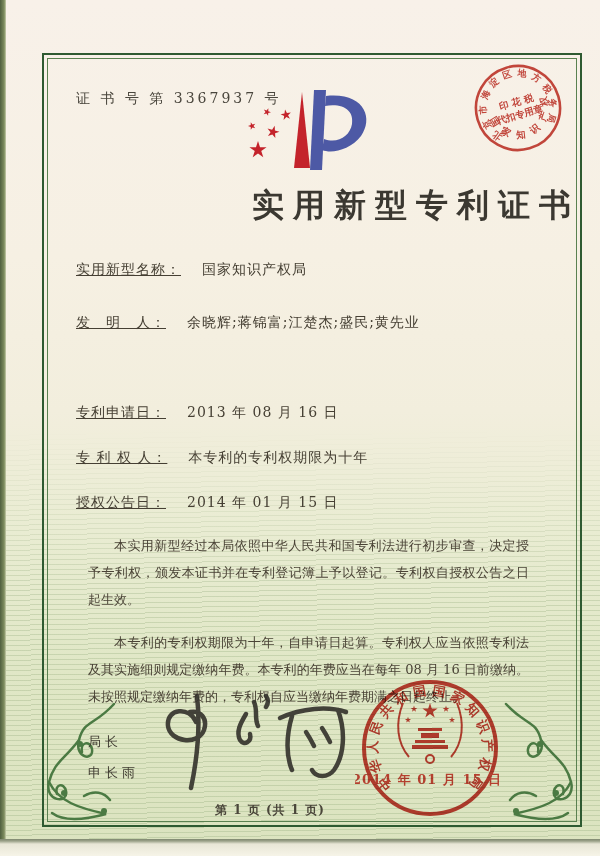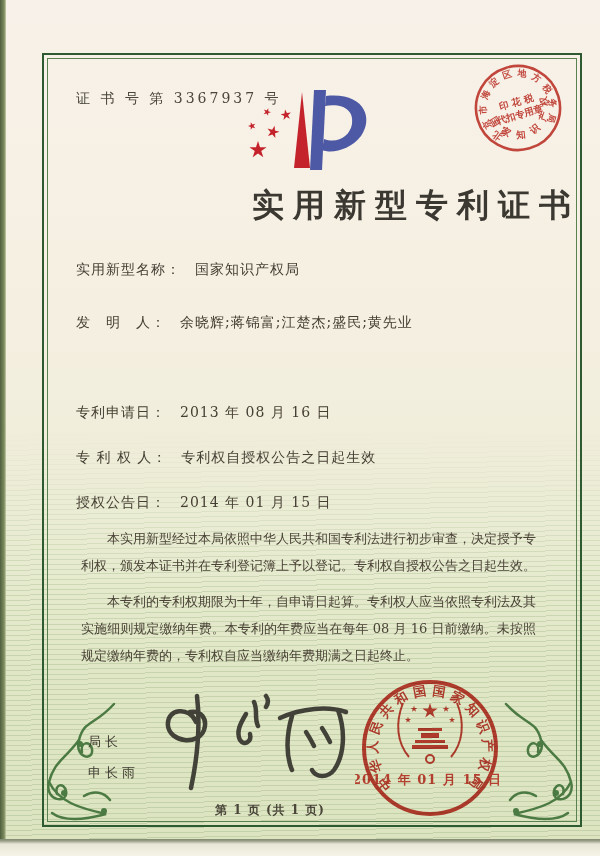--- a/index.html
+++ b/index.html
@@ -22,24 +22,24 @@
   .frame-outer{position:absolute;left:42px;top:53px;width:536px;height:770px;
     border:2px solid #2e5a31;z-index:2;}
   .frame-inner{position:absolute;left:3px;top:3px;right:3px;bottom:3px;border:1px solid #5a8150;}
   .ornament{position:absolute;z-index:3;}
   
   .cert-no{position:absolute;left:76px;top:90px;font-size:14px;letter-spacing:3px;color:#4a463d;z-index:4;}
   .logo{position:absolute;left:240px;top:84px;z-index:4;}
   .title{position:absolute;left:42px;top:184px;width:538px;text-align:right;
     font-size:32px;font-weight:600;letter-spacing:9px;color:#3b3831;z-index:4;}
   .field{position:absolute;left:76px;font-size:14px;color:#453f33;letter-spacing:1px;z-index:4;white-space:nowrap;}
-  .field .flabel{margin-right:14px;}
+  .field .flabel{margin-right:21px;text-decoration:underline;}
   .body-text{position:absolute;left:72px;top:516px;width:473px;z-index:4;
     font-size:13px;line-height:27px;color:#4a4336;text-align:justify;}
-  .body-text p{margin:9px;text-indent:2em;}
+  .body-text p{margin:16px;text-indent:2em;}
   .sig-label{position:absolute;left:88px;font-size:13px;letter-spacing:4px;color:#3f3b31;z-index:4;}
   .signature{position:absolute;left:150px;top:688px;z-index:5;}
   .footer{position:absolute;left:42px;top:802px;width:456px;text-align:center;
     font-size:12px;color:#4a463a;letter-spacing:1px;z-index:4;font-weight:bold;}
   
   .stamp-top{position:absolute;left:462px;top:52px;z-index:6;transform:rotate(-16deg);
     mix-blend-mode:multiply;opacity:.92;}
   .stamp-bottom{position:absolute;left:355px;top:673px;z-index:6;mix-blend-mode:multiply;opacity:.95;}
   svg text{font-family:"DejaVu Serif","Liberation Serif",serif;}
 </style>
@@ -119,21 +119,21 @@
   <div class="field" style="top:261px">
     <span class="flabel">实用新型名称：</span><span class="fvalue">国家知识产权局</span>
   </div>
   <div class="field" style="top:314px">
     <span class="flabel">发　明　人：</span><span class="fvalue">余晓辉;蒋锦富;江楚杰;盛民;黄先业</span>
   </div>
   <div class="field" style="top:404px">
     <span class="flabel">专利申请日：</span><span class="fvalue">2013 年 08 月 16 日</span>
   </div>
   <div class="field" style="top:449px">
-    <span class="flabel">专 利 权 人：</span><span class="fvalue">专利权自授权公告之日起生效</span>
+    <span class="flabel">专 利 权 人：</span><span class="fvalue">本专利的专利权期限为十年</span>
   </div>
   <div class="field" style="top:494px">
     <span class="flabel">授权公告日：</span><span class="fvalue">2014 年 01 月 15 日</span>
   </div>
 
   <div class="body-text">
     <p>本实用新型经过本局依照中华人民共和国专利法进行初步审查，决定授予专利权，颁发本证书并在专利登记簿上予以登记。专利权自授权公告之日起生效。</p>
     <p>本专利的专利权期限为十年，自申请日起算。专利权人应当依照专利法及其实施细则规定缴纳年费。本专利的年费应当在每年 08 月 16 日前缴纳。未按照规定缴纳年费的，专利权自应当缴纳年费期满之日起终止。</p>
   </div>
 

